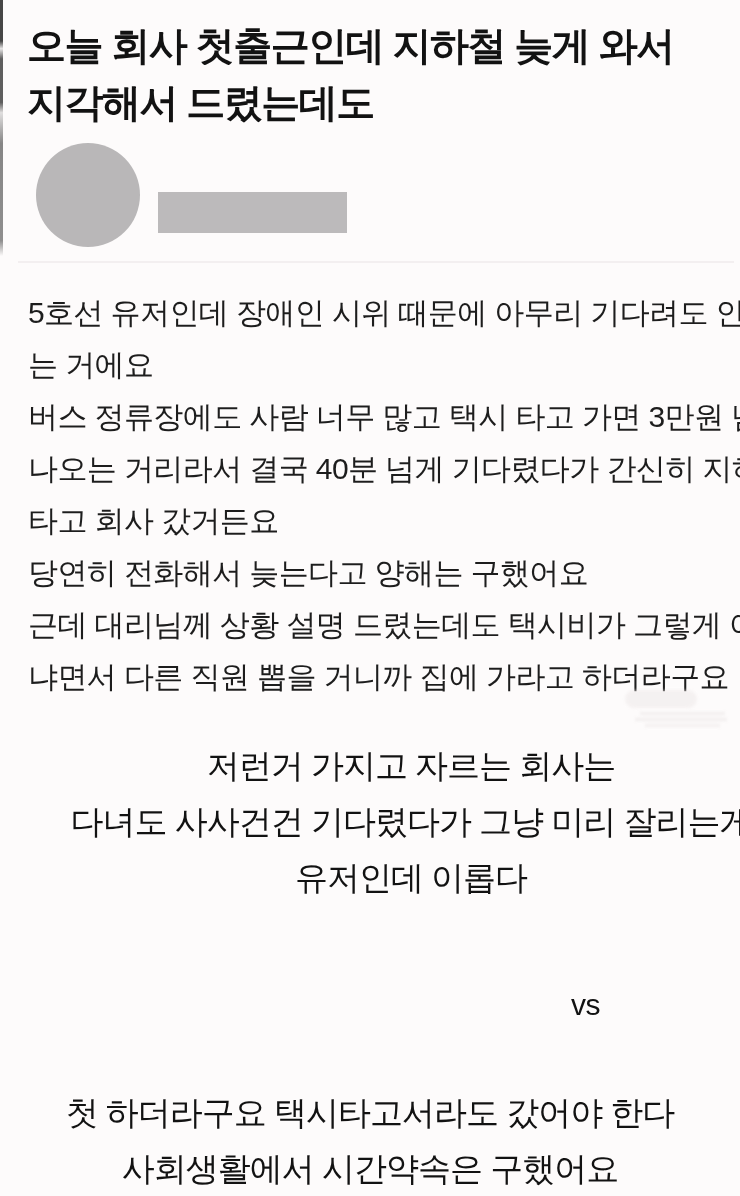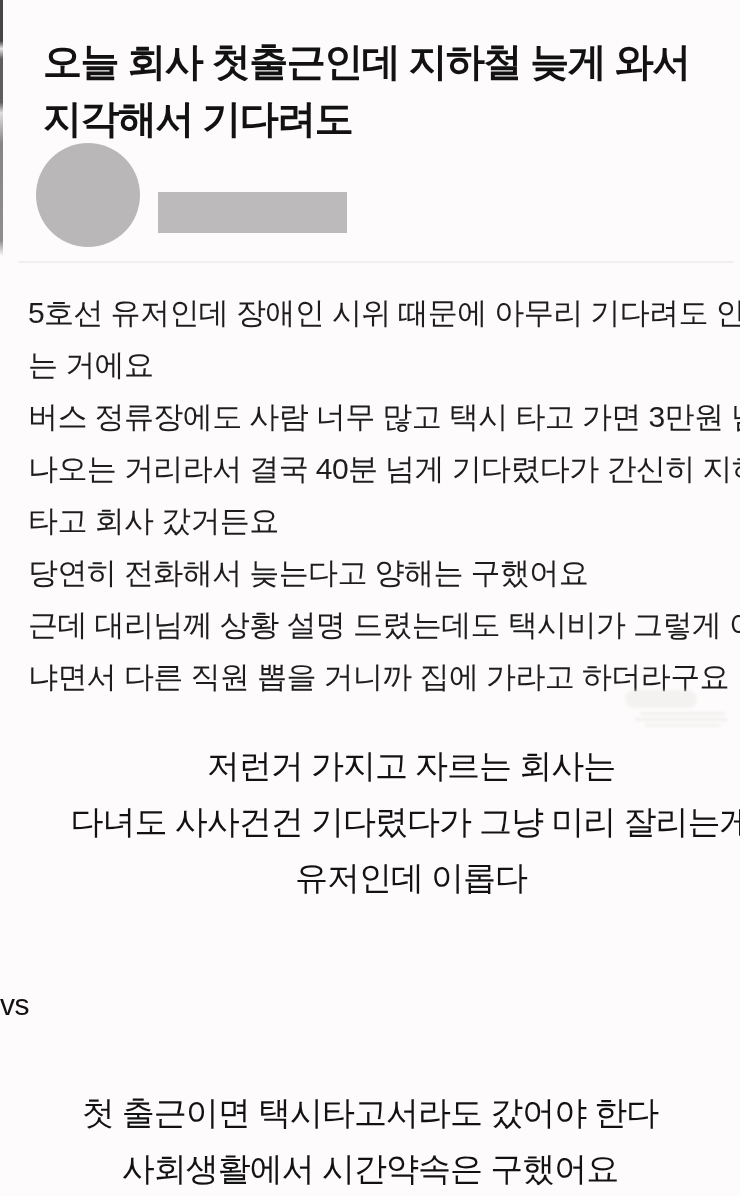--- a/index.html
+++ b/index.html
@@ -33,21 +33,21 @@
       rgba(60,60,60,0.15) 44%,
       rgba(70,70,70,0.65) 56%,
       rgba(70,70,70,0.60) 94%,
       rgba(70,70,70,0.00) 100%);
   }
 
   .title {
     position: absolute;
     left: 27px;
     top: 17px;
-    margin: 16px;
+    margin: 0;
     font-size: 39px;
     font-weight: 700;
     letter-spacing: -1.5px;
     line-height: 57px;
     color: #121212;
   }
   .title .tline { display: block; white-space: nowrap; }
 
   .avatar {
     position: absolute;
@@ -121,37 +121,37 @@
   }
   .opinion .oline { display: block; white-space: nowrap; }
   .opinion-a { top: 738px; padding-left: 41px; }
   .opinion-b { top: 1085px; }
 
   .vs-label {
     position: absolute;
     left: 0;
     top: 988px;
     width: 600px;
-    text-align: left;
+    text-align: right;
     font-size: 30px;
     line-height: 34px;
     letter-spacing: -0.5px;
     color: #121212;
   }
 </style>
 </head>
 <body>
 
 <div class="page">
 
   <div class="edge-artifact"></div>
 
   <h1 class="title">
     <span class="tline">오늘 회사 첫출근인데 지하철 늦게 와서</span>
-    <span class="tline">지각해서 기다려도</span>
+    <span class="tline">지각해서 드렸는데도</span>
   </h1>
 
   <div class="avatar"></div>
   <div class="name-redacted"></div>
 
   <div class="divider"></div>
 
   <div class="body-text">
     <span class="bline">5호선 유저인데 장애인 시위 때문에 아무리 기다려도 안 오</span>
     <span class="bline">는 거에요</span>
@@ -172,17 +172,17 @@
 
   <div class="opinion opinion-a">
     <span class="oline">저런거 가지고 자르는 회사는</span>
     <span class="oline">다녀도 사사건건 기다렸다가 그냥 미리 잘리는게</span>
     <span class="oline">유저인데 이롭다</span>
   </div>
 
   <div class="vs-label">vs</div>
 
   <div class="opinion opinion-b">
-    <span class="oline">첫 출근이면 택시타고서라도 갔어야 한다</span>
+    <span class="oline">첫 하더라구요 택시타고서라도 갔어야 한다</span>
     <span class="oline">사회생활에서 시간약속은 구했어요</span>
   </div>
 
 </div>
 
 </body></html>

